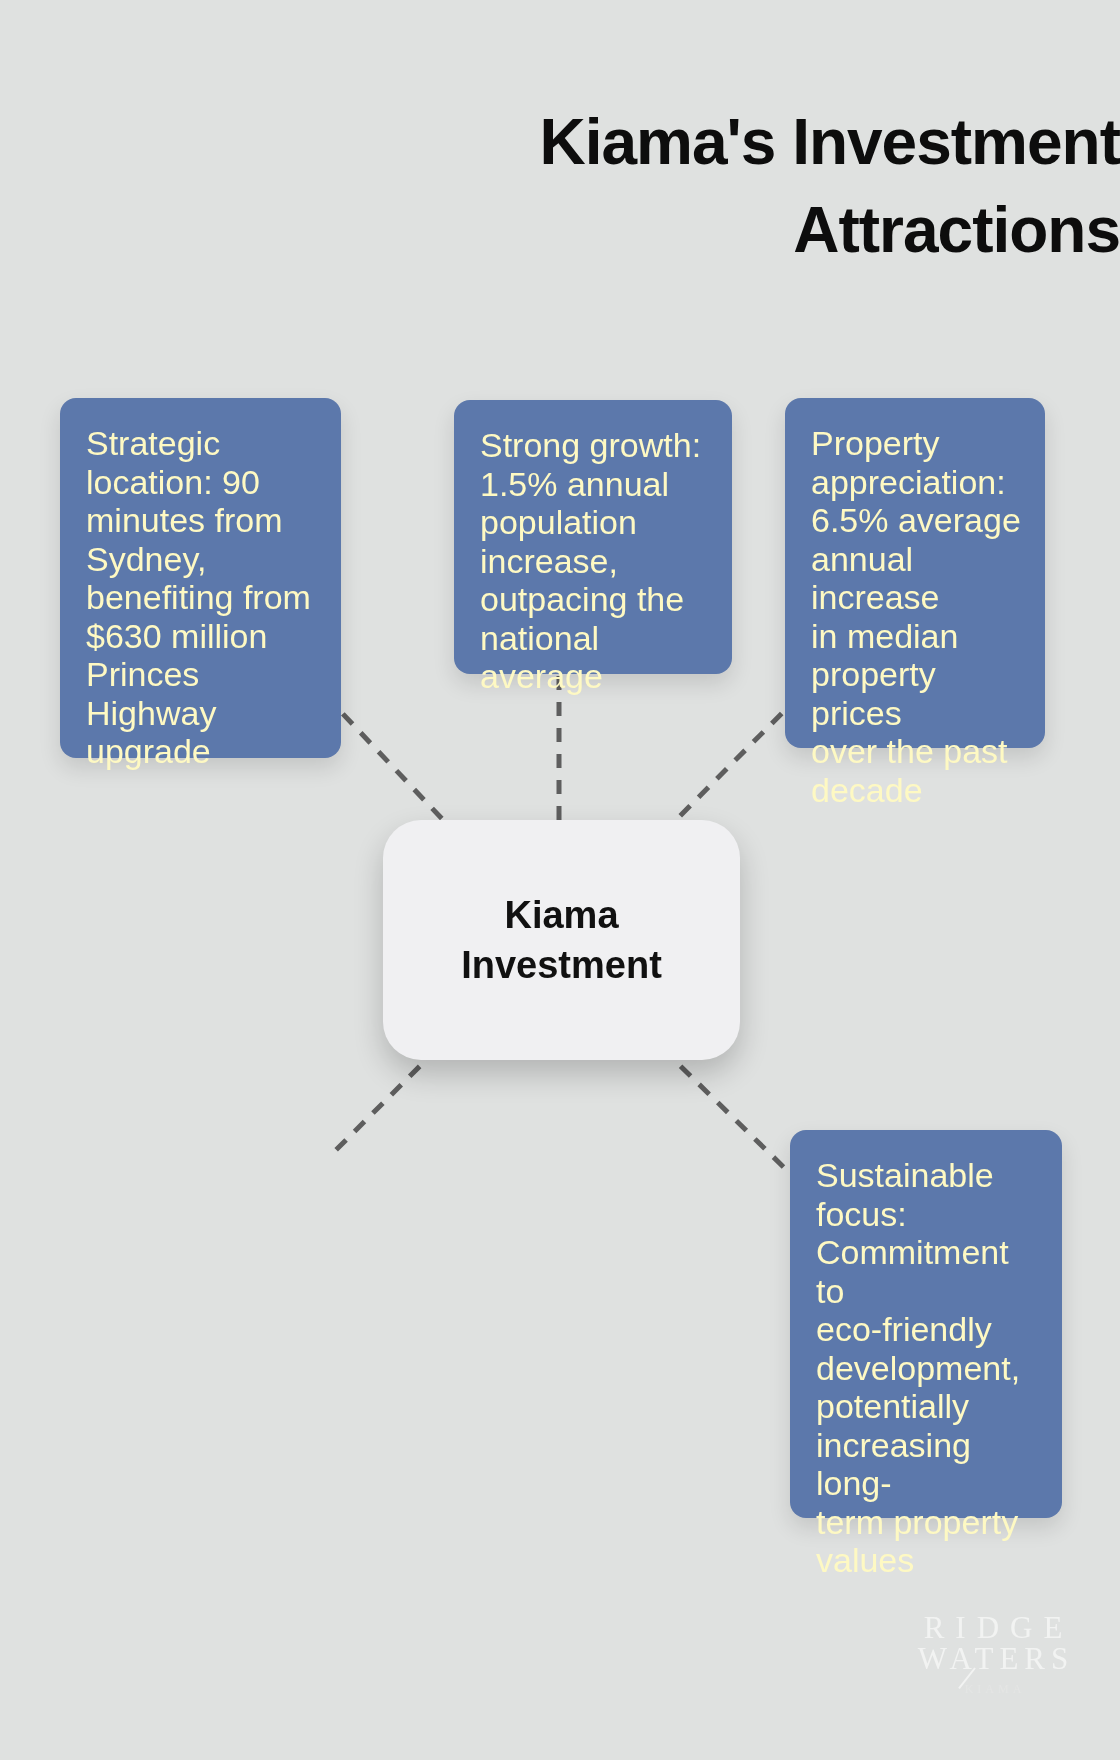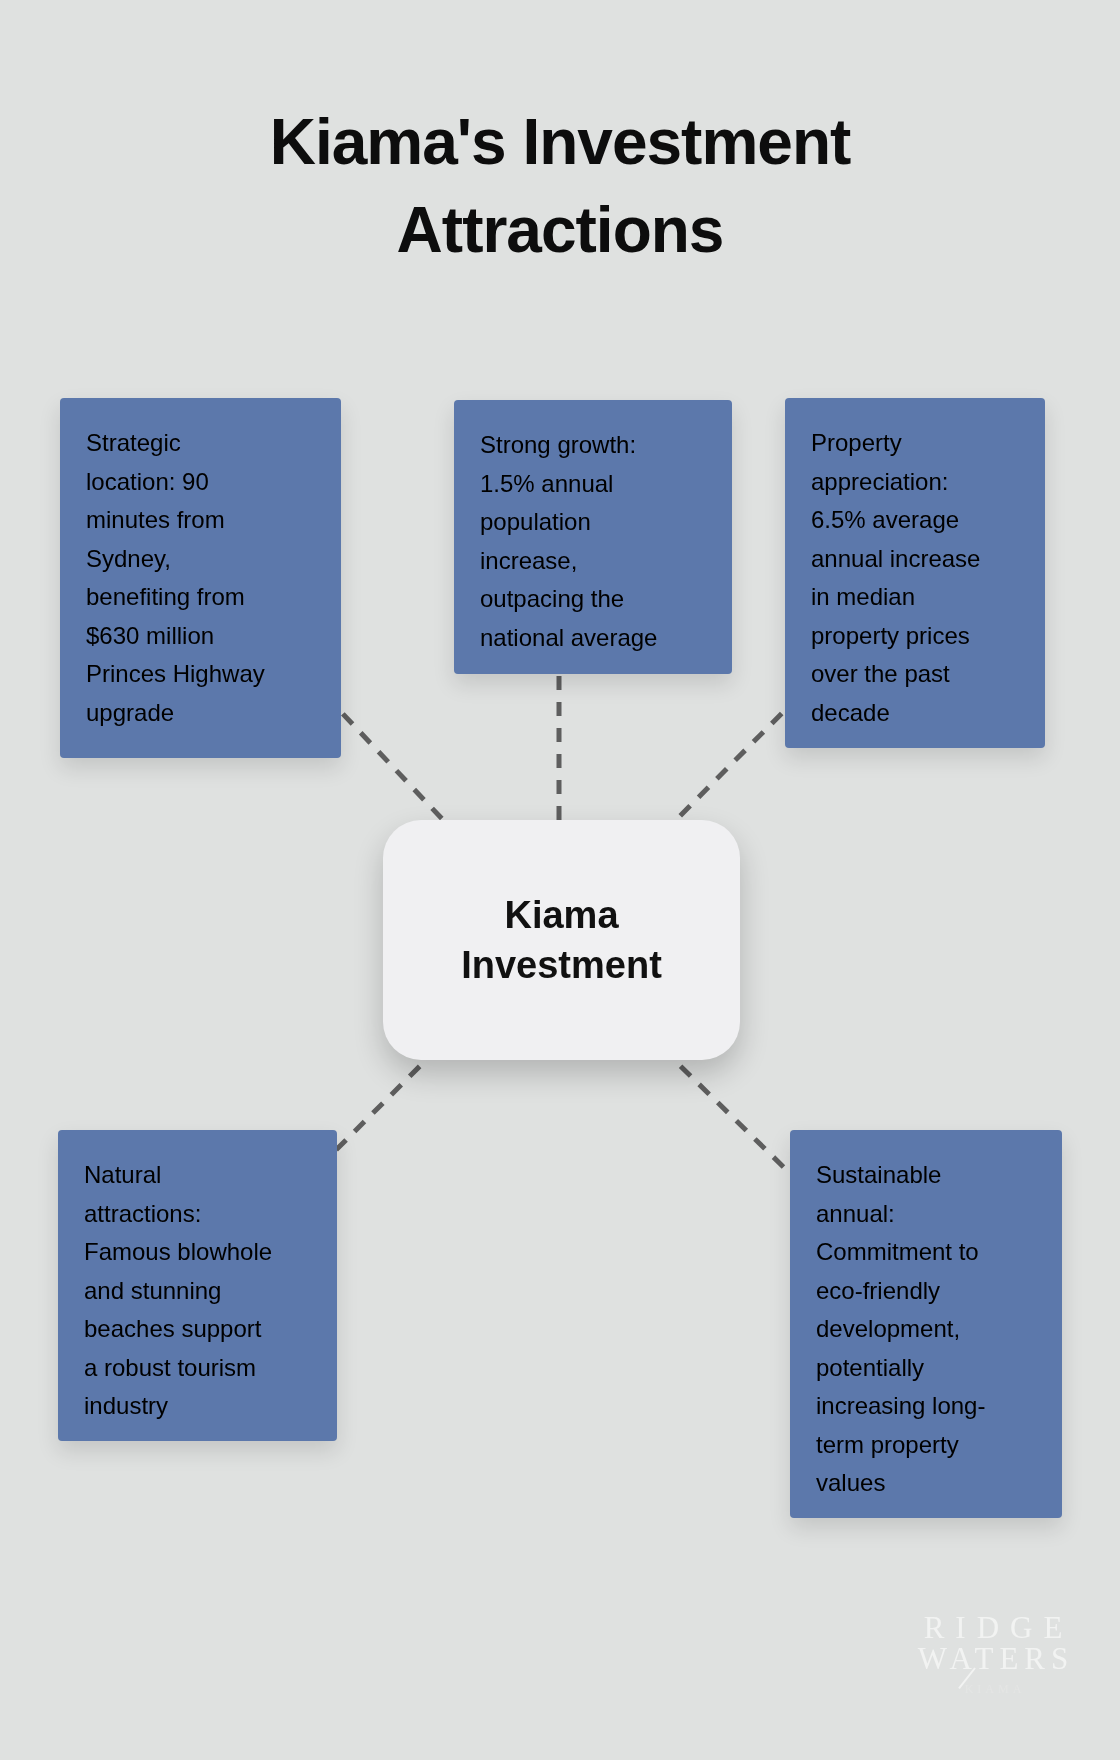--- a/index.html
+++ b/index.html
@@ -10,21 +10,21 @@
     height: 1760px;
     background: #dfe1e0;
     overflow: hidden;
     font-family: "Liberation Sans", "DejaVu Sans", sans-serif;
   }
   .title {
     position: absolute;
     top: 98px;
     left: 0;
     width: 1120px;
-    text-align: center;
+    text-align: right;
     font-size: 64px;
     line-height: 88px;
     font-weight: 700;
     letter-spacing: -1px;
     color: #0d0d0d;
     white-space: pre-line;
   }
   .connectors {
     position: absolute;
     inset: 0;
@@ -32,23 +32,23 @@
   }
   .connectors line {
     stroke: #5e5e5e;
     stroke-width: 5;
     stroke-dasharray: 14 12;
   }
   .card {
     position: absolute;
     z-index: 2;
     background: #5c78ab;
-    border-radius: 4px;
-    color: #000000;
-    font-size: 24px;
+    border-radius: 16px;
+    color: #fef9c3;
+    font-size: 34px;
     line-height: 38.5px;
     padding: 26px 18px 26px 26px;
     white-space: pre-line;
     box-shadow: 0 10px 22px rgba(0,0,0,0.12);
   }
   .card-tl { left: 60px;  top: 398px;  width: 281px; height: 360px; }
   .card-tm { left: 420px; top: 400px;  width: 278px; height: 274px; margin-left: 34px; }
   .card-tr { left: 785px; top: 398px;  width: 260px; height: 350px; }
   .card-bl { left: 58px;  top: 1130px; width: 279px; height: 311px; }
   .card-br { left: 790px; top: 1130px; width: 272px; height: 388px; }
@@ -144,29 +144,22 @@
 outpacing the
 national average</div>
   <div class="card card-tr">Property
 appreciation:
 6.5% average
 annual increase
 in median
 property prices
 over the past
 decade</div>
-  <div class="card card-bl">Natural
-attractions:
-Famous blowhole
-and stunning
-beaches support
-a robust tourism
-industry</div>
   <div class="card card-br">Sustainable
-annual:
+focus:
 Commitment to
 eco-friendly
 development,
 potentially
 increasing long-
 term property
 values</div>
 
   <div class="center-node">Kiama
 Investment</div>

